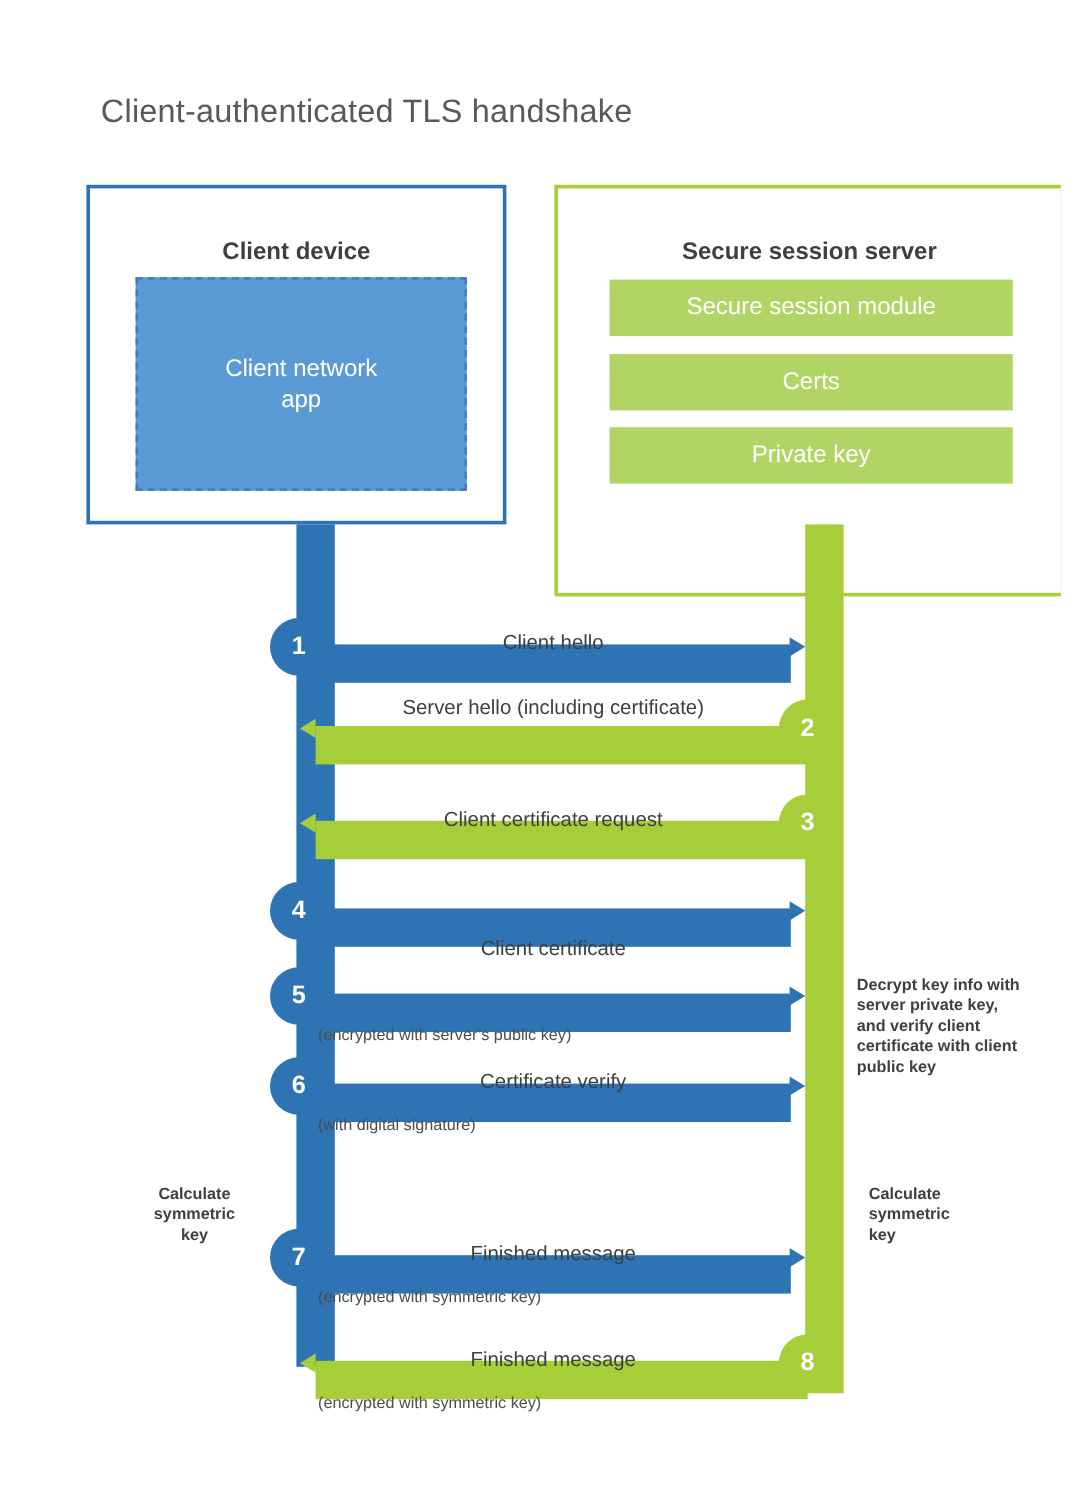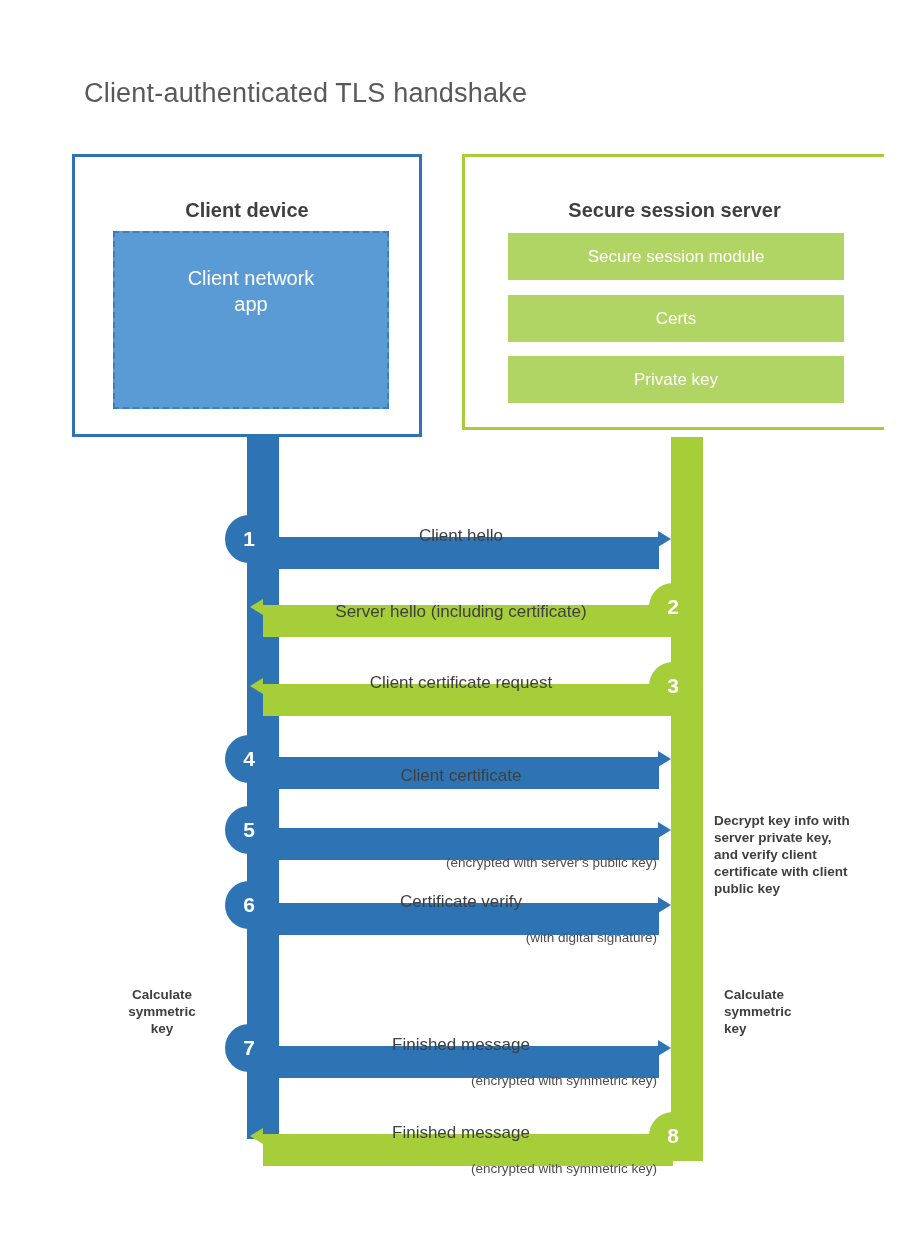--- a/index.html
+++ b/index.html
@@ -11,25 +11,25 @@
     --text_gray:#58595b;
   }
   *{margin:0;padding:16px;box-sizing:border-box;}
   body{background:#fff;font-family:"Liberation Sans","DejaVu Sans",sans-serif;}
   #canvas{position:relative;width:900px;height:1256px;background:#ffffff;overflow:hidden;}
 
   .page-title{position:absolute;left:36px;top:30px;font-size:27px;font-weight:400;color:var(--text_gray);letter-spacing:.2px;}
 
   
   .client-box{position:absolute;left:40px;top:122px;width:350px;height:283px;border:3px solid var(--blue);background:#fff;}
-  .server-box{position:absolute;left:430px;top:122px;width:425px;height:276px;border:3px solid var(--green);background:#fff;}
+  .server-box{position:absolute;left:430px;top:122px;width:425px;height:343px;border:3px solid var(--green);background:#fff;}
   .box-title{position:absolute;left:0;top:26px;width:100%;text-align:center;font-size:20px;font-weight:700;color:var(--text_dark);}
-  .app-box{position:absolute;left:38px;top:74px;width:276px;height:178px;background:var(--blue_fill);border:2px dashed #3e7cc0;display:flex;align-items:flex-start;justify-content:center;}
+  .app-box{position:absolute;left:38px;top:74px;width:276px;height:178px;background:var(--blue_fill);border:2px dashed #3e7cc0;display:flex;align-items:center;justify-content:center;}
   .app-box span{display:block;width:190px;text-align:center;color:#fff;font-size:20px;line-height:26px;}
-  .server-bar{position:absolute;left:43px;width:336px;height:47px;background:var(--green_fill);display:flex;align-items:center;justify-content:center;color:#fff;font-size:17px;}
+  .server-bar{position:absolute;left:43px;width:336px;height:47px;background:var(--green_fill);display:flex;align-items:center;justify-content:center;color:#fff;font-size:20px;}
   .bar-1{top:76px;} .bar-2{top:138px;} .bar-3{top:199px;}
 
   
   .vline{position:absolute;width:4px;}
   .vline-blue{left:215px;top:405px;height:702px;background:var(--blue);}
   .vline-green{left:639px;top:405px;height:724px;background:var(--green);}
 
   
   .circle{position:absolute;width:48px;height:48px;border-radius:50%;display:flex;align-items:center;justify-content:center;color:#fff;font-size:21px;font-weight:700;z-index:3;}
   .circle.blue{background:var(--blue);left:193px;}
@@ -42,21 +42,21 @@
   .arrow{background:var(--c);}
   .arrow.right{left:217px;width:410px;}
   .arrow.right::after{content:"";position:absolute;right:-12px;top:-6px;width:0;height:0;
     border-top:8px solid transparent;border-bottom:8px solid transparent;border-left:13px solid var(--c);}
   .arrow.left{left:231px;width:410px;}
   .arrow.left::before{content:"";position:absolute;left:-13px;top:-6px;width:0;height:0;
     border-top:8px solid transparent;border-bottom:8px solid transparent;border-right:13px solid var(--c);}
 
   
   .msg-label{position:absolute;left:217px;width:424px;text-align:center;font-size:17px;line-height:22px;color:var(--text_dark);z-index:2;}
-  .msg-sub{position:absolute;left:217px;width:424px;text-align:right;font-size:13.5px;line-height:18px;color:#4d4d4d;z-index:2;}
+  .msg-sub{position:absolute;left:217px;width:424px;text-align:left;font-size:13.5px;line-height:18px;color:#4d4d4d;z-index:2;}
 
   
   .note{position:absolute;font-size:13.5px;line-height:17px;color:var(--text_dark);font-weight:bold;}
   .note.pre{white-space:pre-line;}
   .note-calc-left{left:70px;top:938px;width:120px;text-align:center;}
   .note-calc-right{left:676px;top:938px;width:120px;text-align:left;}
   .note-decrypt{left:666px;top:764px;width:168px;text-align:left;}
 </style>
 </head>
 <body>
@@ -81,29 +81,29 @@
 
   <div class="vline vline-blue"></div>
   <div class="vline vline-green"></div>
 
   <div class="circle blue" style="top:483px">1</div>
   <div class="arrow blue right" style="top:505px"></div>
   <div class="msg-label" style="top:477px">Client hello</div>
 
   <div class="circle green" style="top:551px">2</div>
   <div class="arrow green left" style="top:573px"></div>
-  <div class="msg-label" style="top:553px">Server hello (including certificate)</div>
+  <div class="msg-label" style="top:531px">Server hello (including certificate)</div>
 
   <div class="circle green" style="top:630px">3</div>
   <div class="arrow green left" style="top:652px"></div>
   <div class="msg-label" style="top:624px">Client certificate request</div>
 
   <div class="circle blue" style="top:703px">4</div>
   <div class="arrow blue right" style="top:725px"></div>
-  <div class="msg-label" style="top:717px">Client certificate</div>
+  <div class="msg-label" style="top:732px">Client certificate</div>
 
   <div class="circle blue" style="top:774px">5</div>
   <div class="arrow blue right" style="top:796px"></div>
   <div class="msg-sub" style="top:806px">(encrypted with server’s public key)</div>
 
   <div class="circle blue" style="top:849px">6</div>
   <div class="arrow blue right" style="top:871px"></div>
   <div class="msg-label" style="top:843px">Certificate verify</div>
   <div class="msg-sub" style="top:881px">(with digital signature)</div>
 

